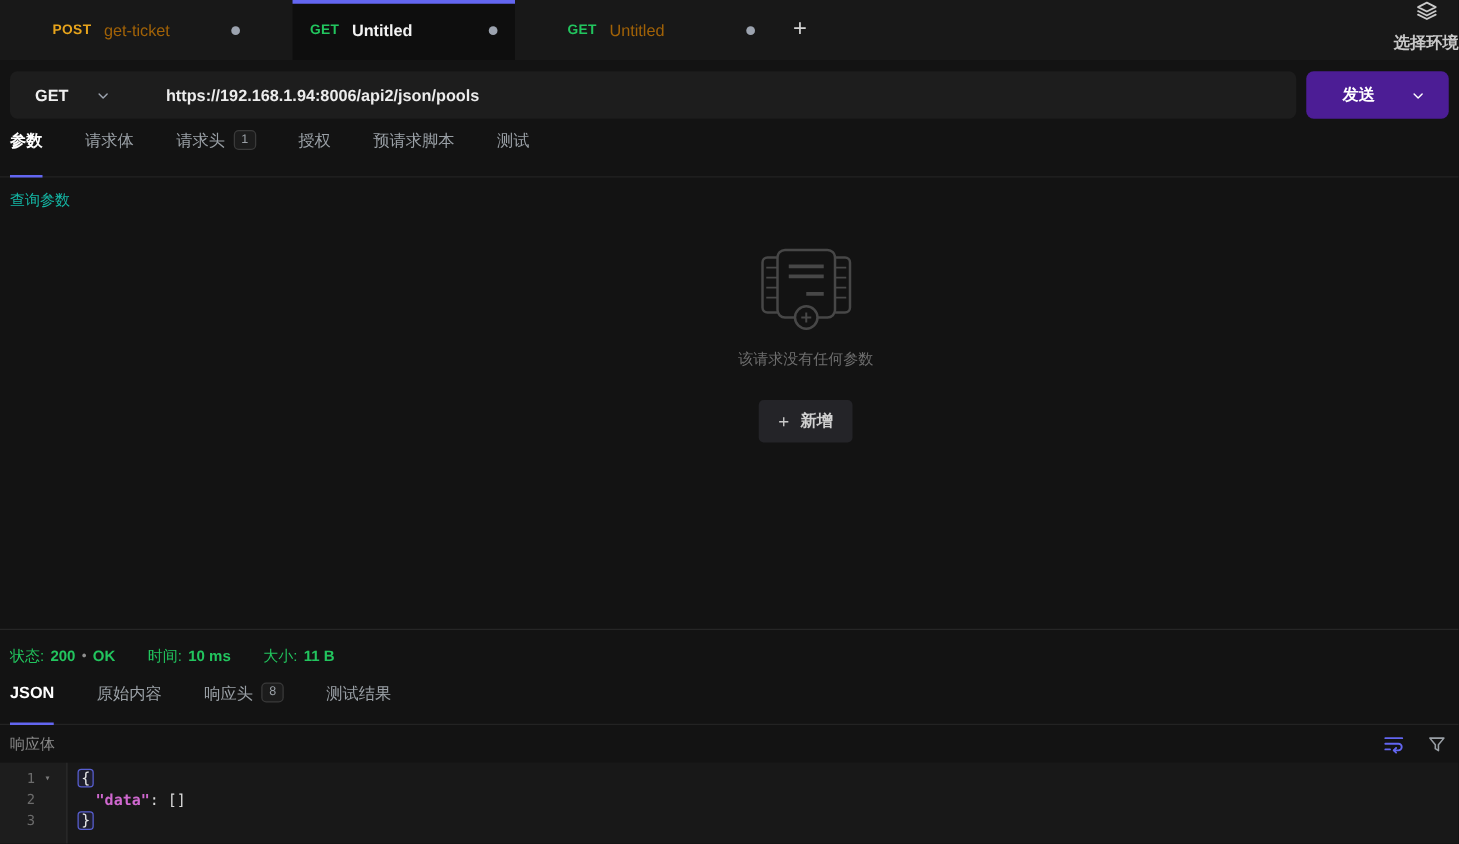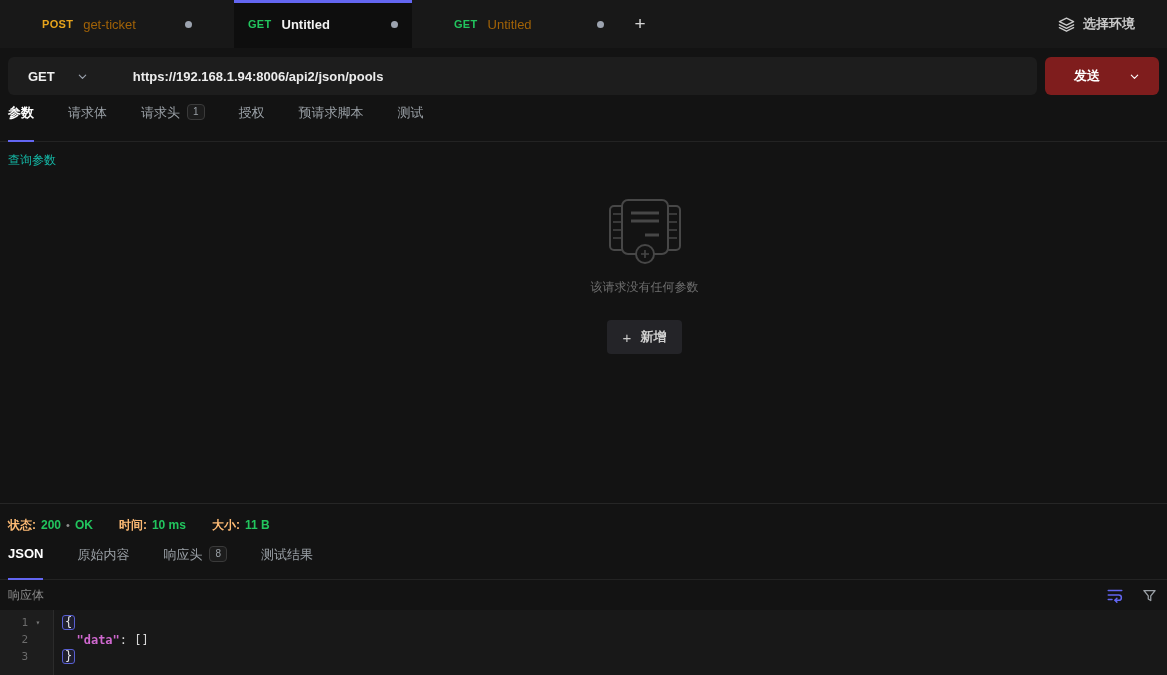--- a/index.html
+++ b/index.html
@@ -24,30 +24,30 @@
   .tab .tab-name { font-size:13px; color:#a16207; white-space:nowrap; overflow:hidden; }
   .tab.active { background:#0e0e0e; }
   .tab.active::before {
     content:""; position:absolute; top:0; left:0; right:0; height:3px; background:#6366f1;
   }
   .tab.active .tab-name { color:#f2f2f2; font-weight:700; }
   .unsaved-dot { width:7px; height:7px; border-radius:50%; background:#9ca3af; margin-left:auto; flex:0 0 auto; }
   .new-tab { width:44px; display:flex; align-items:center; justify-content:center;
     color:#d4d4d4; font-size:19px; cursor:pointer; }
   .tabbar-spacer { flex:1; }
-  .env-select { display:flex; align-items:center; gap:8px; padding-right:32px; cursor:pointer; }
+  .env-select { display:flex; align-items:center; gap:8px; cursor:pointer;flex-direction:column; }
   .env-select .env-label { color:#c9c9c9; font-size:13px; font-weight:600; }
 
   
   .url-row { height:56px; display:flex; align-items:center; gap:8px; padding:0 8px; flex:0 0 auto; }
   .url-input { flex:1; height:38px; background:#1d1d1d; border-radius:6px; display:flex; align-items:center; cursor:text; }
   .method-select { display:flex; align-items:center; gap:22px; padding:0 18px 0 20px; cursor:pointer; height:100%; }
   .method-select .mtext { font-weight:700; font-size:13px; color:#f0f0f0; }
   .url-text { font-size:13px; font-weight:600; color:#ececec; margin-left:27px; white-space:nowrap; }
-  .send-btn { width:114px; height:38px; background:#7f1d1d; border-radius:6px; display:flex;
+  .send-btn { width:114px; height:38px; background:#4c1d95; border-radius:6px; display:flex;
     align-items:center; cursor:pointer; flex:0 0 auto; }
   .send-btn .send-label { flex:1; text-align:center; color:#fff; font-weight:700; font-size:13px; }
   .send-btn .send-caret { width:30px; display:flex; align-items:center; justify-content:flex-start; }
 
   
   .strip { display:flex; align-items:stretch; gap:34px; padding:0 8px; border-bottom:1px solid #232323; flex:0 0 auto; }
   .req-strip { height:38px; }
   .resp-strip { height:34px; }
   .stab { display:flex; align-items:flex-start; gap:7px; color:#9aa0a6; font-size:13px; position:relative; cursor:pointer; white-space:nowrap; }
   .stab.active { color:#ffffff; font-weight:700; }
@@ -63,21 +63,21 @@
   .empty-text { margin-top:14px; font-size:12px; color:#6e6e6e; }
   .add-btn { margin-top:24px; background:#242428; border-radius:4px; padding:8px 16px;
     display:flex; align-items:center; gap:9px; cursor:pointer; color:#d0d0d0; font-size:13px; font-weight:600; }
   .add-btn .plus-glyph { font-size:15px; color:#c9c9c9; font-weight:400; }
 
   .h-divider { height:1px; background:#262626; flex:0 0 auto; }
 
   
   .status-bar { height:42px; display:flex; align-items:center; gap:26px; padding:0 8px; font-size:12px; flex:0 0 auto; }
   .status-group { display:flex; align-items:center; gap:5px; }
-  .st-label { color:#fdba74; font-weight:700; }
+  .st-label { color:#22c55e; font-weight:400; }
   .st-value { color:#22c55e; font-weight:700; }
   .st-sep { color:#8f8f8f; font-size:11px; }
 
   
   .body-row { height:30px; display:flex; align-items:center; padding:0 10px 0 8px; flex:0 0 auto; }
   .body-label { color:#8a8a8a; font-size:12px; }
   .body-actions { margin-left:auto; display:flex; align-items:center; gap:18px; }
   .icon-btn { display:flex; align-items:center; justify-content:center; cursor:pointer; }
 
   

